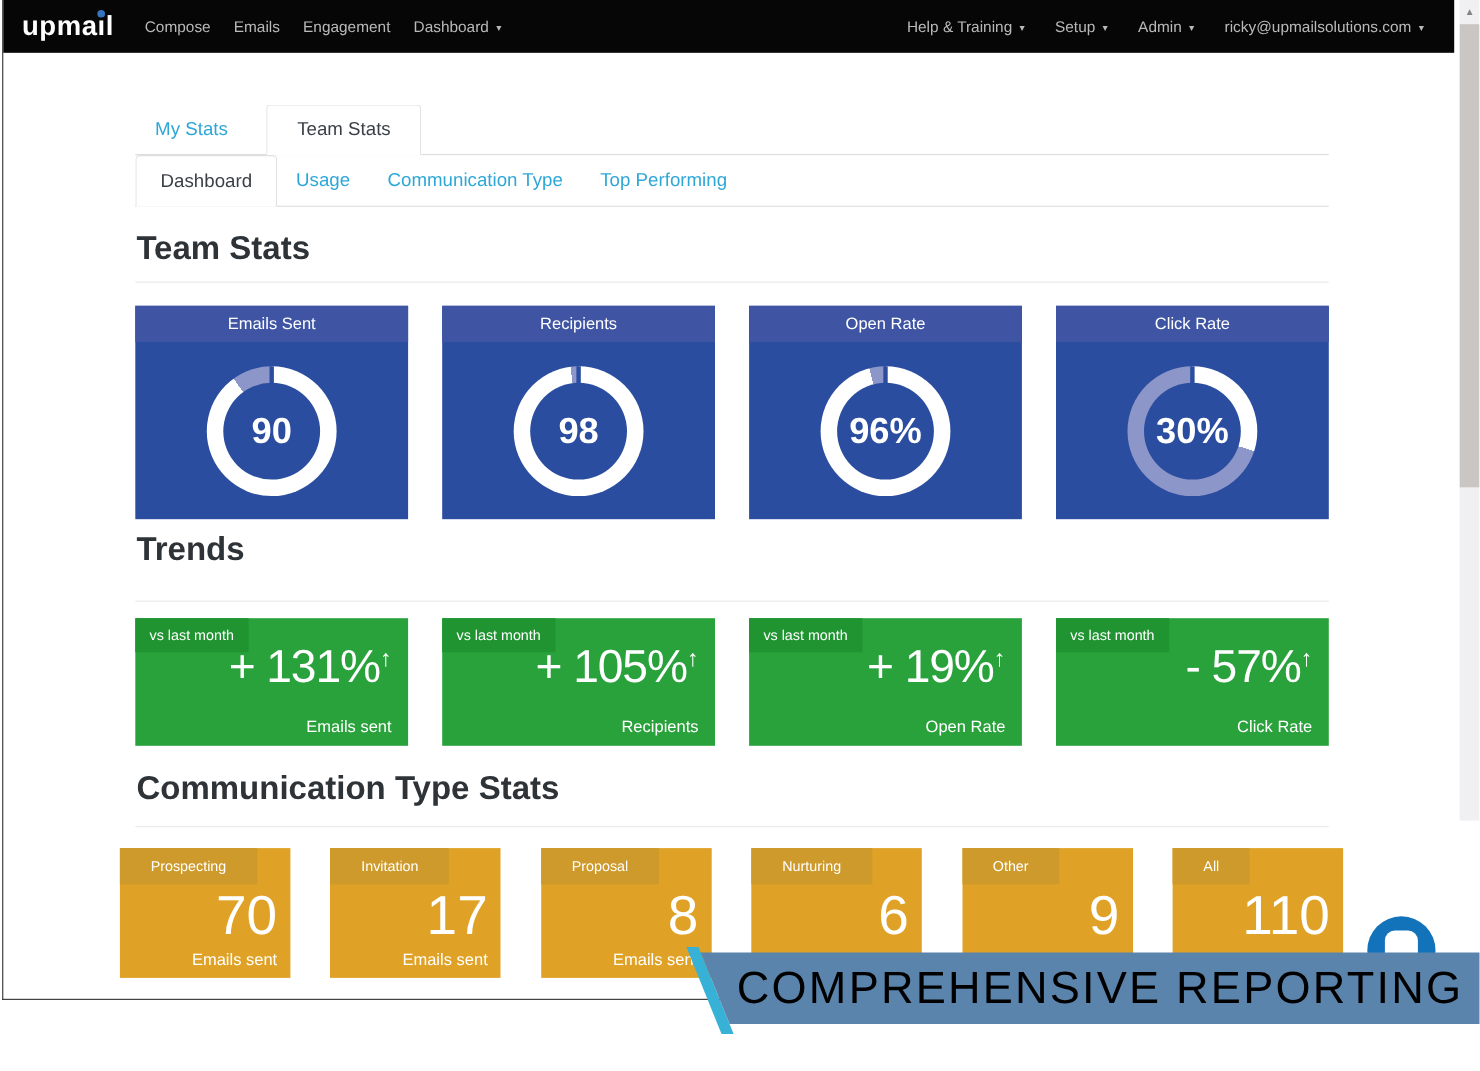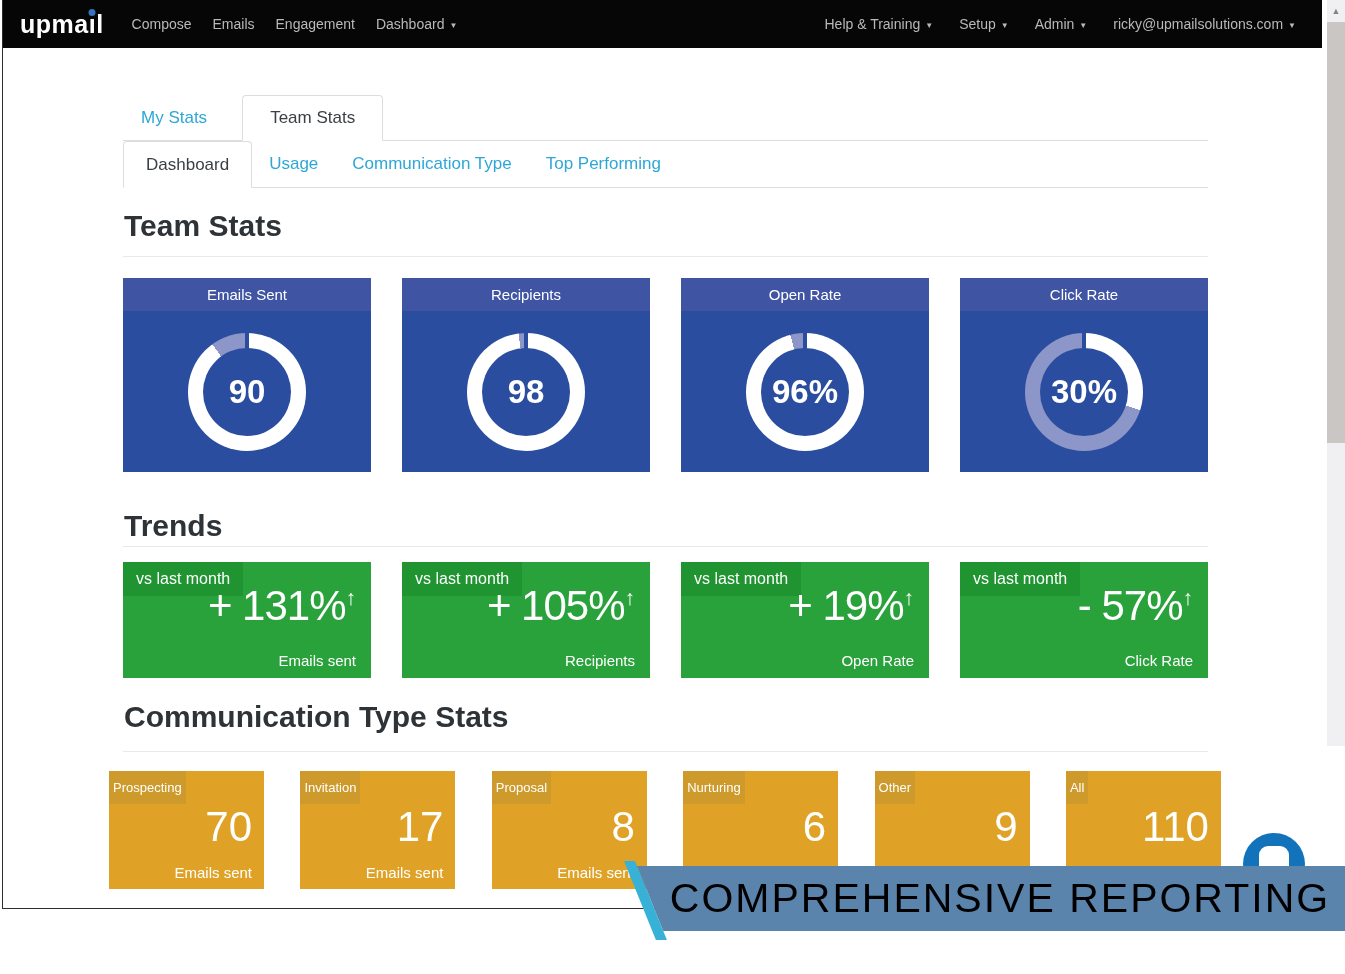--- a/index.html
+++ b/index.html
@@ -49,21 +49,21 @@
     display:flex; align-items:center; justify-content:center;
     background:#fff; border:1px solid #ddd; border-bottom:1px solid #fff;
     border-radius:4px 4px 0 0; margin-bottom:-1px; z-index:2;
     color:#3a3f45; font-size:17px; cursor:default;
   }
   .tabrow-1 .tab-active { padding:0 27px; margin-left:17px; }
   .tabrow-2 .tab-active { padding:0 22px; }
 
   .h2 { position:absolute; left:120px; font-size:30px; font-weight:600; color:#2e3338; }
   .h2-team { top:157px; }
-  .h2-trends { top:457px; }
+  .h2-trends { top:431px; }
   .h2-comm { top:648px; }
   .hr { position:absolute; left:119px; width:1085px; border-top:1px solid #e8e8e8; }
   .hr-1 { top:204px; } .hr-2 { top:494px; } .hr-3 { top:699px; }
 
   
   .cards-row { position:absolute; left:119px; width:1085px; display:flex; justify-content:space-between; }
   .stats-row { top:226px; }
   .stat-card { width:248px; height:194px; background:#2a4da0; color:#fff; }
   .stat-card-header { height:33px; background:#3f55a3; display:flex; align-items:center; justify-content:center;
     font-size:15px; }
@@ -72,30 +72,30 @@
     background: conic-gradient(#ffffff 0 calc(var(--p)*1%), #8d96c8 0); }
   .donut::before { content:""; position:absolute; inset:15px; border-radius:50%; background:#2a4da0; }
   .donut-notch { position:absolute; top:0; left:50%; transform:translateX(-50%);
     width:4px; height:16px; background:#2a4da0; }
   .donut-value { position:absolute; inset:0; display:flex; align-items:center; justify-content:center;
     font-size:33px; font-weight:bold; }
 
   
   .trends-row { top:510px; }
   .trend-card { position:relative; width:248px; height:116px; background:#2aa23c; color:#fff; }
-  .trend-chip { position:absolute; left:0; top:0; background:#1f9431; padding:8px 13px; font-size:16px;text-align:center; }
+  .trend-chip { position:absolute; left:0; top:0; background:#1f9431; padding:8px 13px; font-size:13px;text-align:center; }
   .trend-value { position:absolute; right:15px; top:20px; font-size:42px; font-weight:normal; letter-spacing:-1px; }
   .trend-arrow { font-size:21px; vertical-align:15px; letter-spacing:0; }
   .trend-label { position:absolute; right:15px; bottom:9px; font-size:15px; }
 
   
   .comm-row { position:absolute; left:105px; top:719px; width:1112px; display:flex; justify-content:space-between; }
   .comm-card { position:relative; width:155px; height:118px; background:#e0a226; color:#fff; }
-  .comm-chip { position:absolute; left:0; top:0; background:#cd9a2b; padding:9px 4px; font-size:13px; }
-  .comm-value { position:absolute; right:12px; top:32px; font-size:42px; font-weight:normal; }
+  .comm-chip { position:absolute; left:0; top:0; background:#cd9a2b; padding:9px 28px; font-size:13px; }
+  .comm-value { position:absolute; right:12px; top:32px; font-size:50px; font-weight:normal; }
   .comm-caption { position:absolute; right:12px; bottom:8px; font-size:15px; }
 
   
   .banner-cyan { position:absolute; left:624px; top:861px; width:11px; height:79px;
     background:#38b1d6; transform:skewX(22deg); transform-origin:0 0; z-index:6; }
   .banner-blue { position:absolute; left:637px; top:866px; width:740px; height:65px;
     background:#5b84ad; transform:skewX(22deg); transform-origin:0 0; z-index:6; }
   .banner-text { position:absolute; left:655px; top:866px; width:690px; height:65px; z-index:7;
     display:flex; align-items:center; justify-content:center;
     color:#000000; font-size:41px; letter-spacing:2px; white-space:nowrap; }

